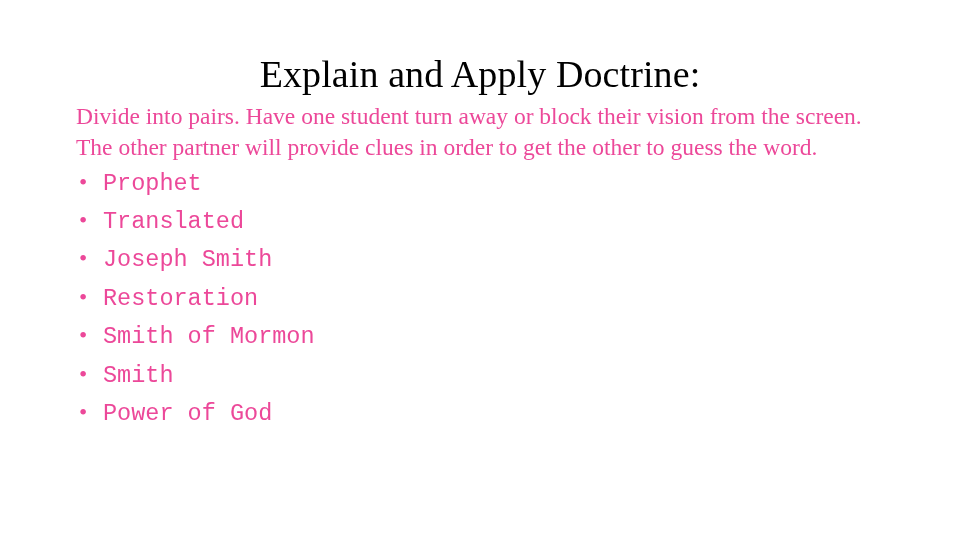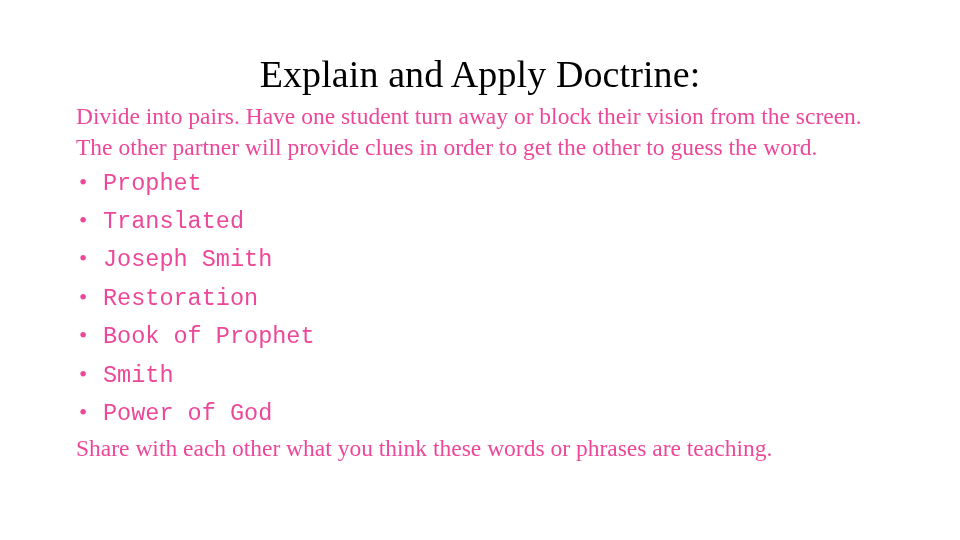--- a/index.html
+++ b/index.html
@@ -120,32 +120,31 @@
         <span class="bullet-label">Joseph Smith</span>
       </li>
 
       <li class="bullet-item">
         <span class="bullet-dot">•</span>
         <span class="bullet-label">Restoration</span>
       </li>
 
       <li class="bullet-item">
         <span class="bullet-dot">•</span>
-        <span class="bullet-label">Book of Prophet</span>
+        <span class="bullet-label">Smith of Mormon</span>
       </li>
 
       <li class="bullet-item">
         <span class="bullet-dot">•</span>
         <span class="bullet-label">Smith</span>
       </li>
 
       <li class="bullet-item">
         <span class="bullet-dot">•</span>
         <span class="bullet-label">Power of God</span>
       </li>
 
     </ul>
 
-    <p class="closing">Share with each other what you think these words or phrases are teaching.</p>
 
   </div>
 
 </div>
 
 </body></html>

